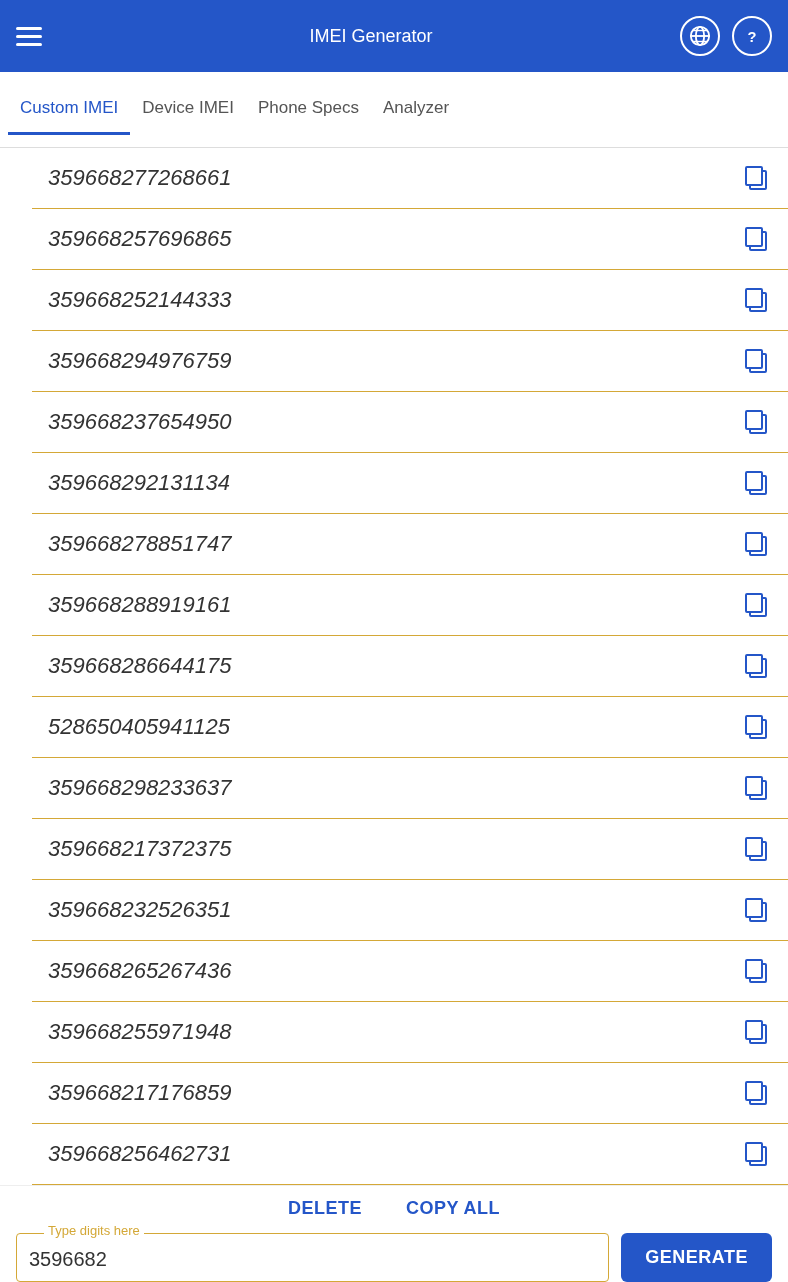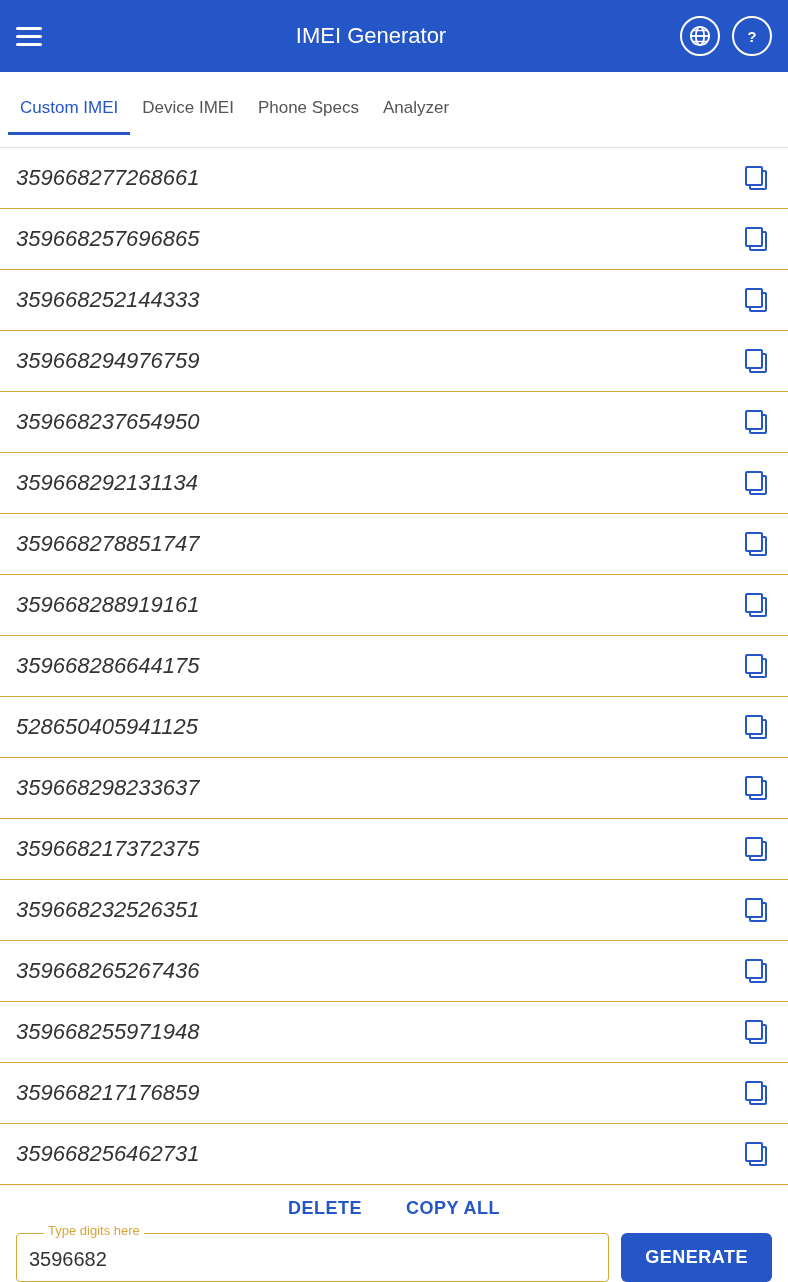--- a/index.html
+++ b/index.html
@@ -30,21 +30,21 @@
     }
     .header-menu span {
       display: block;
       width: 26px;
       height: 3px;
       background: #fff;
       border-radius: 2px;
     }
     .header-title {
       color: #fff;
-      font-size: 22px;
+      font-size: 18px;
       font-weight: 400;
       flex: 1;
       text-align: center;
     }
     .header-icons {
       display: flex;
       gap: 12px;
     }
     .icon-circle {
       width: 40px;
@@ -81,20 +81,21 @@
     .tab.active {
       color: #2456C8;
       border-bottom: 3px solid #2456C8;
     }
 
     
     .imei-list {
       flex: 1;
       overflow-y: auto;
       background: #fff;
+      padding-left: 32px;
     }
     .imei-row {
       display: flex;
       align-items: center;
       border-bottom: 1px solid #D4A837;
       padding: 14px 16px;
       justify-content: space-between;
     }
     .imei-number {
       font-size: 22px;

